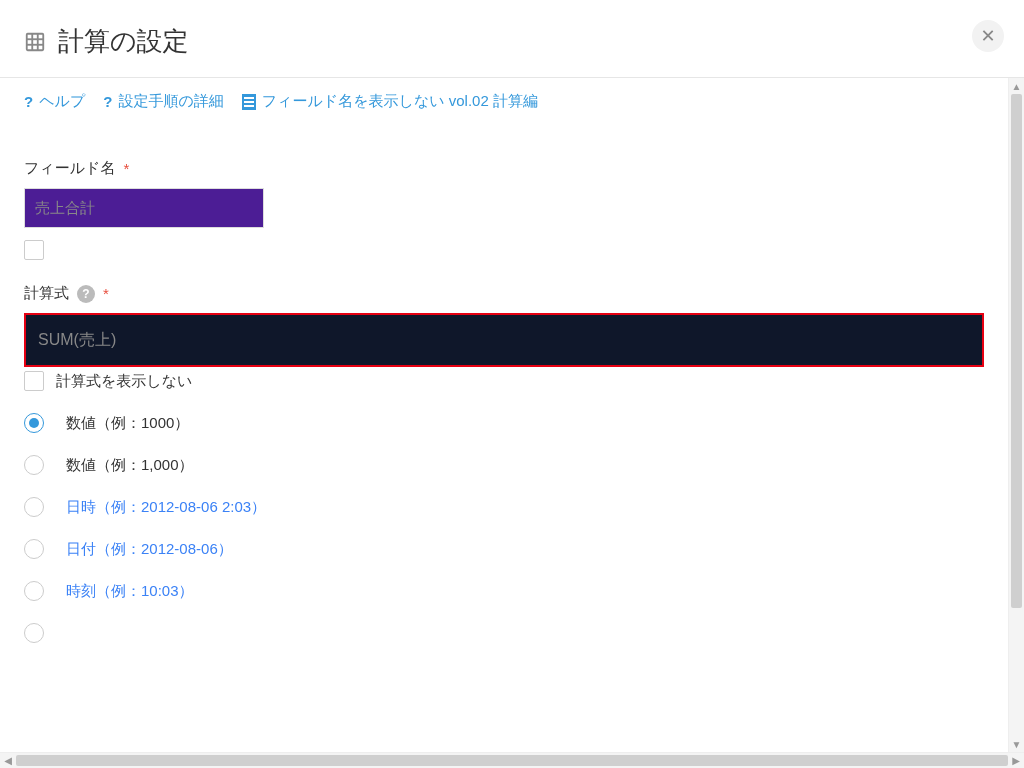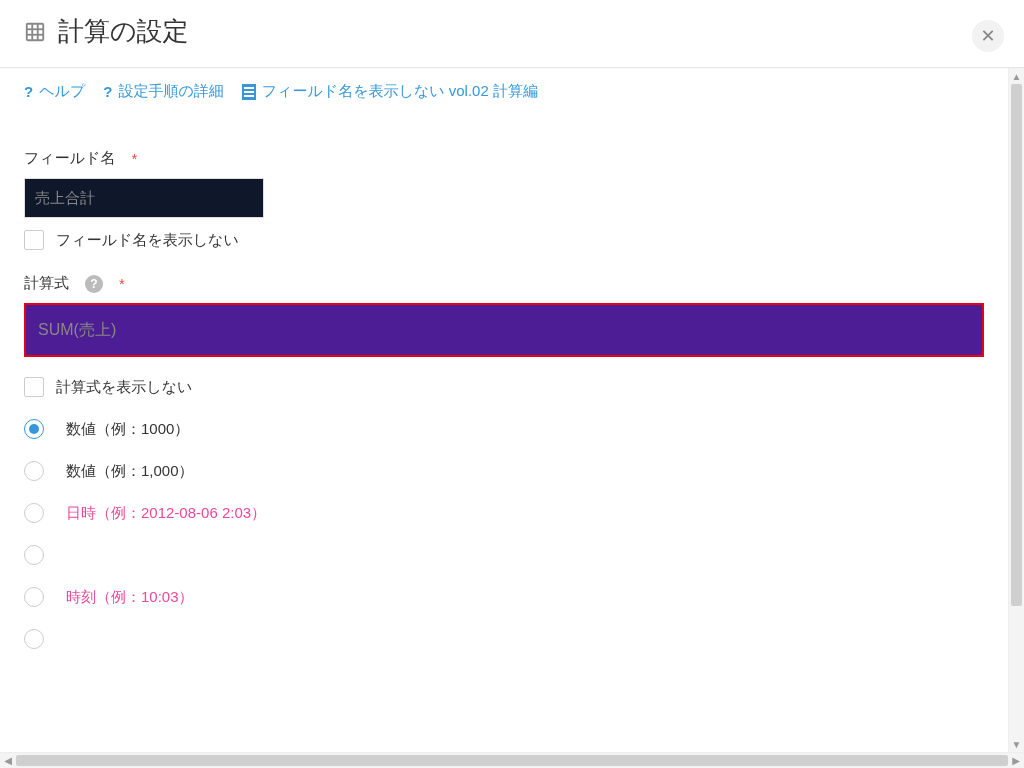--- a/index.html
+++ b/index.html
@@ -1,20 +1,20 @@
 <!DOCTYPE html>
 <html><head>
 <meta charset="utf-8">
 <style>
   * { box-sizing: border-box; }
   html, body { margin: 0; padding: 0; font-family: "Meiryo", "Hiragino Sans", sans-serif; color: #333; background: #fff; }
   .modal { width: 1024px; height: 768px; position: relative; display: flex; flex-direction: column; overflow: hidden; }
 
   
-  .header { display: flex; align-items: center; padding: 14px 24px 18px 24px; border-bottom: 1px solid #e6e6e6; }
+  .header { display: flex; align-items: center; padding: 24px 24px 18px 24px; border-bottom: 1px solid #e6e6e6; }
   .header .icon { margin-right: 12px; color: #888; display: inline-flex; }
   .header h1 { margin: 0; font-size: 26px; font-weight: 400; color: #333; }
   .close { position: absolute; right: 20px; top: 20px; width: 32px; height: 32px; border-radius: 50%; background: #f2f2f2; display: flex; align-items: center; justify-content: center; color: #888; cursor: pointer; font-size: 18px; }
 
   
   .body-outer { flex: 1 1 auto; display:flex; background:#fff; position:relative; overflow:hidden;}
   .body { flex: 1 1 auto; overflow-y: auto; padding: 0; background:#fff;}
   .scrollbar-v { width:16px; background:#f4f4f4; border-left:1px solid #eee; display:flex; flex-direction:column; align-items:center; }
   .scrollbar-v .arrow { height:16px; width:100%; display:flex; align-items:center; justify-content:center; color:#999; font-size:10px;}
   .scrollbar-v .track { flex:1; width:100%; position:relative;}
@@ -27,34 +27,34 @@
   
   .help-row { padding: 14px 24px; display: flex; gap: 18px; align-items: center; }
   .help-link { color: #3498db; font-size: 15px; display: inline-flex; align-items: center; gap: 6px; text-decoration: none; cursor: pointer; }
   .help-link .q { font-weight: 700; }
   .doc-icon { display:inline-flex; width:14px; height:16px; background:#3498db; position:relative;}
   .doc-icon::before{content:""; position:absolute; top:3px; left:2px; right:2px; height:2px; background:#fff;}
   .doc-icon::after{content:""; position:absolute; top:7px; left:2px; right:2px; height:2px; background:#fff; box-shadow:0 4px 0 #fff;}
 
   
   .section { padding: 10px 24px; }
-  .label-row { font-size: 15px; color:#333; margin: 24px 0 10px 0; display:flex; align-items:center; gap:16px;}
+  .label-row { font-size: 15px; color:#333; margin: 24px 0 10px 0; display:flex; align-items:center; gap:8px;}
   .req { color: #e74c3c; }
   .qmark { width:18px; height:18px; border-radius:50%; background:#bbb; color:#fff; display:inline-flex; align-items:center; justify-content:center; font-size:12px; font-weight:700;}
-  .text-input { width: 240px; height: 40px; padding: 6px 10px; border: 1px solid #ddd; background:#0f172a; color:#888; font-size:15px; }
-  .formula-input { width: 100%; height: 54px; padding: 10px 12px; border: 2px solid #e60012; background:#4c1d95; color:#888; font-size:16px; display:flex; align-items:center; }
+  .text-input { width: 240px; height: 40px; padding: 6px 10px; border: 1px solid #ddd; background:#4c1d95; color:#888; font-size:15px; }
+  .formula-input { width: 100%; height: 54px; padding: 10px 12px; border: 2px solid #e60012; background:#0f172a; color:#888; font-size:16px; display:flex; align-items:center; }
 
   .check-row { display:flex; align-items:center; gap:12px; margin: 12px 0; font-size:15px; color:#333; }
   .checkbox { width:20px; height:20px; border:1px solid #ccc; background:#fff; border-radius:2px; }
 
   .radio-row { display:flex; align-items:center; gap:22px; margin: 22px 0; font-size:15px; color:#333; }
   .radio { width:20px; height:20px; border:1px solid #ccc; background:#fff; border-radius:50%; position:relative; }
   .radio.checked { border-color:#3498db; }
   .radio.checked::after { content:""; position:absolute; inset:4px; background:#3498db; border-radius:50%; }
-  .radio-row.disabled { color:#ec4899; }
+  .radio-row.disabled { color:#3b82f6; }
 
 </style>
 </head>
 <body>
 
 <div class="modal">
 
   <div class="header">
     <span class="icon">
       <svg width="22" height="22" viewBox="0 0 24 24" fill="none" stroke="#888" stroke-width="2">
@@ -92,52 +92,52 @@
       <div class="section">
 
         <div class="label-row">
           <span>フィールド名</span>
           <span class="req">*</span>
         </div>
         <input class="text-input" type="text" value="売上合計" style="">
 
         <div class="check-row">
           <span class="checkbox"></span>
-          <span>フィールド名を表示しない</span>
         </div>
 
         <div class="label-row">
           <span>計算式</span>
           <span class="qmark">?</span>
           <span class="req">*</span>
         </div>
         <div class="formula-input">
           <span>SUM(売上)</span>
         </div>
 
-        <div class="check-row" style="margin-top:20px;">
+        <div class="check-row" style="margin-top:4px;">
           <span class="checkbox"></span>
           <span>計算式を表示しない</span>
         </div>
 
         <div id="format-options">
             <div class="radio-row">
               <span class="radio checked"></span>
               <span>数値（例：1000）</span>
             </div>
             <div class="radio-row">
               <span class="radio"></span>
               <span>数値（例：1,000）</span>
             </div>
             <div class="radio-row disabled">
               <span class="radio"></span>
               <span>日時（例：2012-08-06 2:03）</span>
             </div>
             <div class="radio-row disabled">
               <span class="radio"></span>
+              <span>日付（例：2012-08-06）</span>
             </div>
             <div class="radio-row disabled">
               <span class="radio"></span>
               <span>時刻（例：10:03）</span>
             </div>
             <div class="radio-row disabled">
               <span class="radio"></span>
             </div>
           </div>
 

